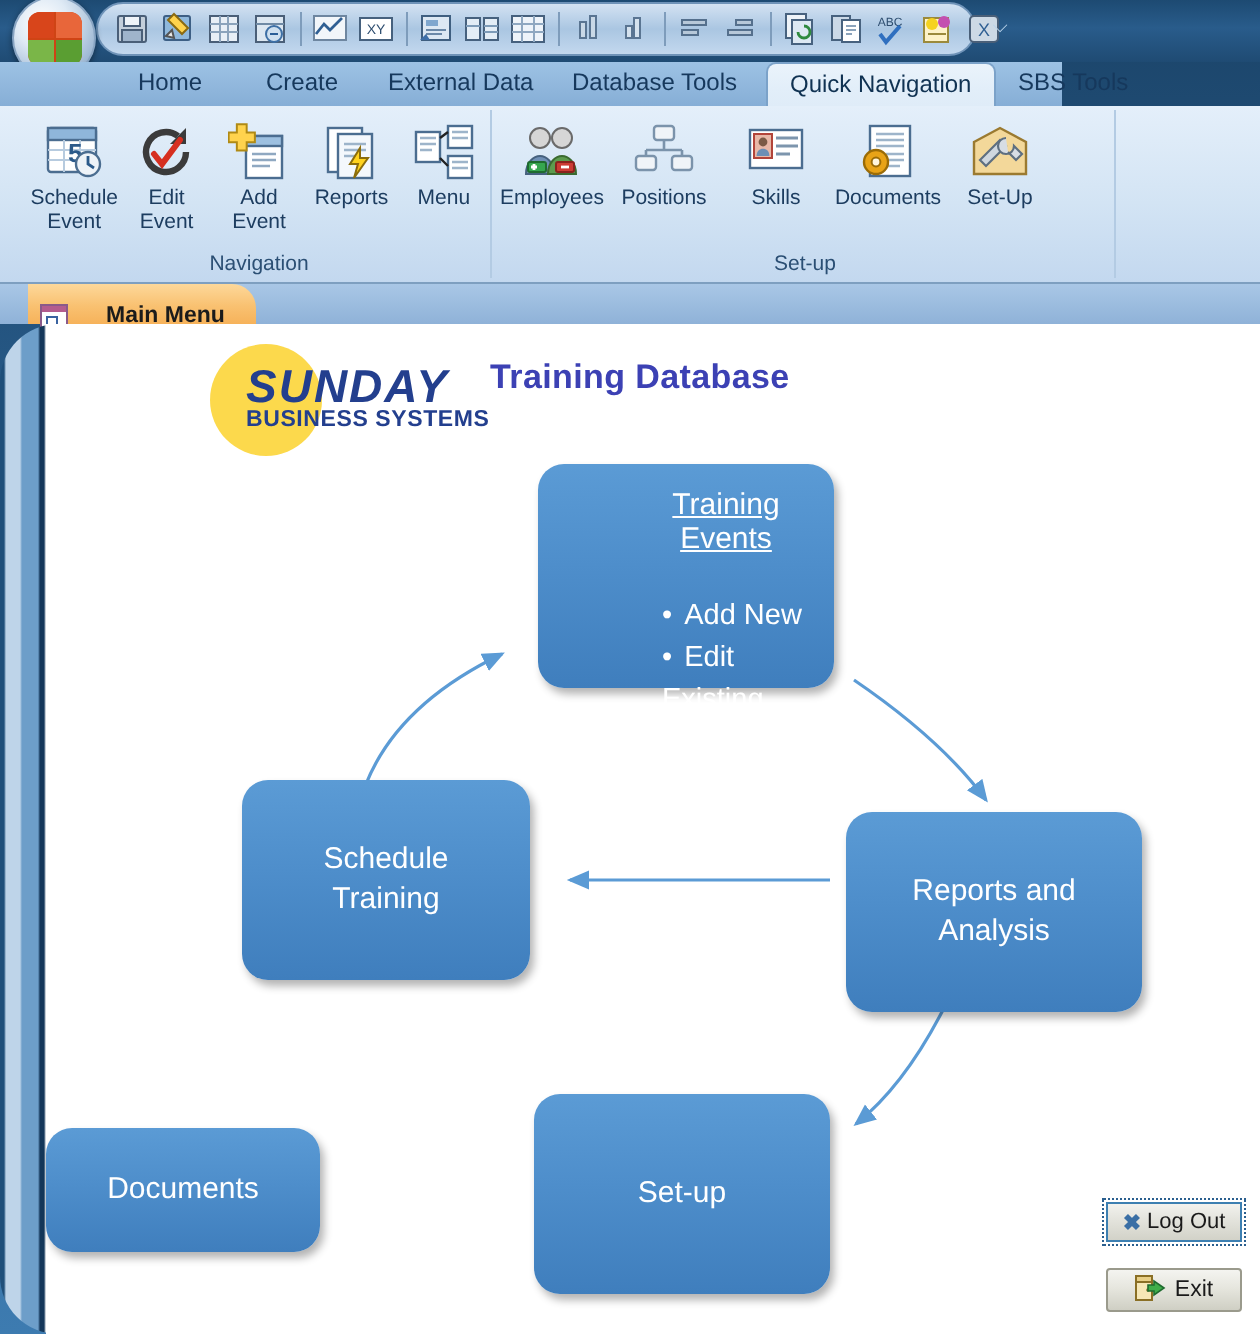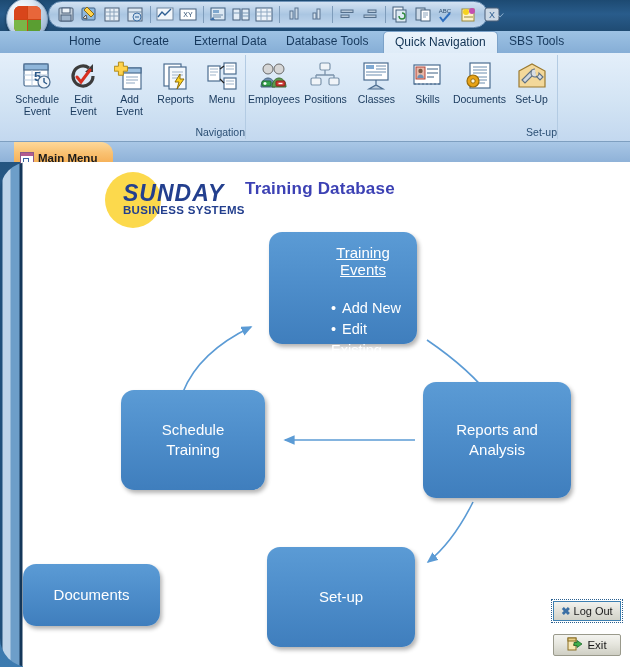--- a/index.html
+++ b/index.html
@@ -65,21 +65,21 @@
   .orb-q.g2 { background: #7ab648; }
   .orb-q.g4 { background: #5a9e32; }
 
   .win-title {
     position: absolute; right: 6px; top: 7px;
     font-size: 10px; color: #7fa4c6; opacity: .55;
   }
 
   
   .tabstrip {
-    position: absolute; left: 0; top: 31px; width: 630px; height: 22px;
+    position: absolute; left: 0; top: 31px; width: 531px; height: 22px;
     background: linear-gradient(180deg,#9dc2e4 0%,#86aed6 100%);
   }
   .tab {
     position: absolute; top: 0; height: 22px; line-height: 21px;
     font-size: 12px; color: #16385c; padding: 0 11px;
     border-radius: 5px 5px 0 0;
     white-space: nowrap;
     cursor: default;
   }
   .tab.active {
@@ -96,21 +96,21 @@
   }
   .group {
     position: absolute; top: 2px; height: 84px;
     border-right: 1px solid #b3cbe3;
   }
   .group-items {
     display: flex; align-items: flex-start; height: 66px; padding-top: 3px;
   }
   .group-label {
     position: absolute; bottom: 1px; left: 0; right: 0;
-    text-align: right; font-size: 10.5px; color: #2b4f74;
+    text-align: center; font-size: 10.5px; color: #2b4f74;
   }
   .rib-btn {
     width: 56px; display: flex; flex-direction: column; align-items: center;
     cursor: default; padding-top: 2px;
   }
   .rib-btn .glyph {
     width: 32px; height: 32px; position: relative; margin-bottom: 2px;
   }
   .rib-btn .cap {
     font-size: 10.5px; color: #1d3d60; line-height: 11.5px; text-align: center;
@@ -119,21 +119,21 @@
   
   .doctabs {
     position: absolute; left: 0; top: 142px; width: 630px; height: 20px;
     background: linear-gradient(180deg,#a9c7e6 0%,#8fb2d8 100%);
   }
   .doctab {
     position: absolute; left: 14px; top: 0; height: 20px;
     padding: 12px 16px 0 6px;
     background: linear-gradient(180deg,#fdd89a 0%,#f9c171 55%,#f6b25a 100%);
     border-radius: 0 12px 0 0;
-    display: flex; align-items: center; gap: 4px;
+    display: flex; align-items: center; gap: 19px;
     font-size: 11.5px; color: #1b1b1b; font-weight: bold;
     cursor: default;
   }
   .doctab .ficon {
     width: 14px; height: 13px; background: #fff;
     border: 1px solid #8a5a8a; position: relative;
   }
   .doctab .ficon::before {
     content:""; position:absolute; left:0; top:0; right:0; height:3px; background:#b45c8e;
   }
@@ -196,21 +196,21 @@
     padding-left: 16px; line-height: 21px; margin-top: 20px;
   }
   .fbox .bullets li::before {
     content: "\2022"; margin-right: 6px;
   }
   .fbox .plain { font-size: 15px; line-height: 20px; }
 
   #box-training { left: 246px; top: 70px; width: 148px; height: 112px; align-items: flex-start; padding-left: 38px; }
   #box-training .inner { padding: 12px 6px 0 8px; width: 100%; }
   #box-schedule { left: 98px; top: 228px; width: 144px; height: 100px; }
-  #box-reports  { left: 400px; top: 220px; width: 148px; height: 116px; }
+  #box-reports  { left: 400px; top: 244px; width: 148px; height: 100px; }
   #box-setup    { left: 244px; top: 385px; width: 148px; height: 100px; }
   #box-documents{ left: 0px;   top: 402px; width: 137px; height: 62px; }
 
   .arrows { position: absolute; left: 0; top: 0; width: 607px; height: 505px; pointer-events: none; }
 
   
   .btn-logout {
     position: absolute; left: 553px; top: 601px; width: 68px; height: 20px;
     background: linear-gradient(180deg,#f2f2ee 0%,#e3e3dc 45%,#d2d2c8 100%);
     border: 1px solid #3c7fb1;
@@ -495,33 +495,20 @@
               <rect x="2" y="18" width="10" height="7" rx="1.5" fill="#f0f4f8" stroke="#7b93ab" stroke-width="1.2"></rect>
               <rect x="20" y="18" width="10" height="7" rx="1.5" fill="#f0f4f8" stroke="#7b93ab" stroke-width="1.2"></rect>
               <path d="M16 10v5M7 15h18M7 15v3M25 15v3" stroke="#7b93ab" stroke-width="1.3" fill="none"></path>
             </svg>
           </span>
           <span class="cap">
             <span>Positions</span>
           </span>
         </div>
 
-        <div class="rib-btn">
-          <span class="glyph">
-            <svg width="32" height="32" viewBox="0 0 32 32">
-              <rect x="4" y="3" width="24" height="17" fill="#ffffff" stroke="#4b6d90" stroke-width="1.2"></rect>
-              <rect x="6" y="5" width="8" height="4" fill="#7fa9d2"></rect>
-              <path d="M16 6h10M16 9h10M6 12h20M6 15h16" stroke="#9db4ca" stroke-width="1.3"></path>
-              <path d="M16 20v5M9 29h14l-7-4z" fill="#b9cbdd" stroke="#4b6d90" stroke-width="1.2"></path>
-            </svg>
-          </span>
-          <span class="cap">
-            <span>Classes</span>
-          </span>
-        </div>
 
         <div class="rib-btn">
           <span class="glyph">
             <svg width="32" height="32" viewBox="0 0 32 32">
               <rect x="3" y="5" width="26" height="19" fill="#ffffff" stroke="#4b6d90" stroke-width="1.2"></rect>
               <rect x="5" y="7" width="9" height="12" fill="#e8b8a8" stroke="#b2443a"></rect>
               <circle cx="9.5" cy="11" r="2.2" fill="#7b5a46"></circle>
               <path d="M6.3 18c0-2.4 1.5-3.6 3.2-3.6s3.2 1.2 3.2 3.6z" fill="#6c8fb5"></path>
               <path d="M16 9h11M16 13h11M16 17h7" stroke="#7d95ad" stroke-width="1.6"></path>
               <path d="M3 24h26" stroke="#4b6d90" stroke-dasharray="2 2"></path>

